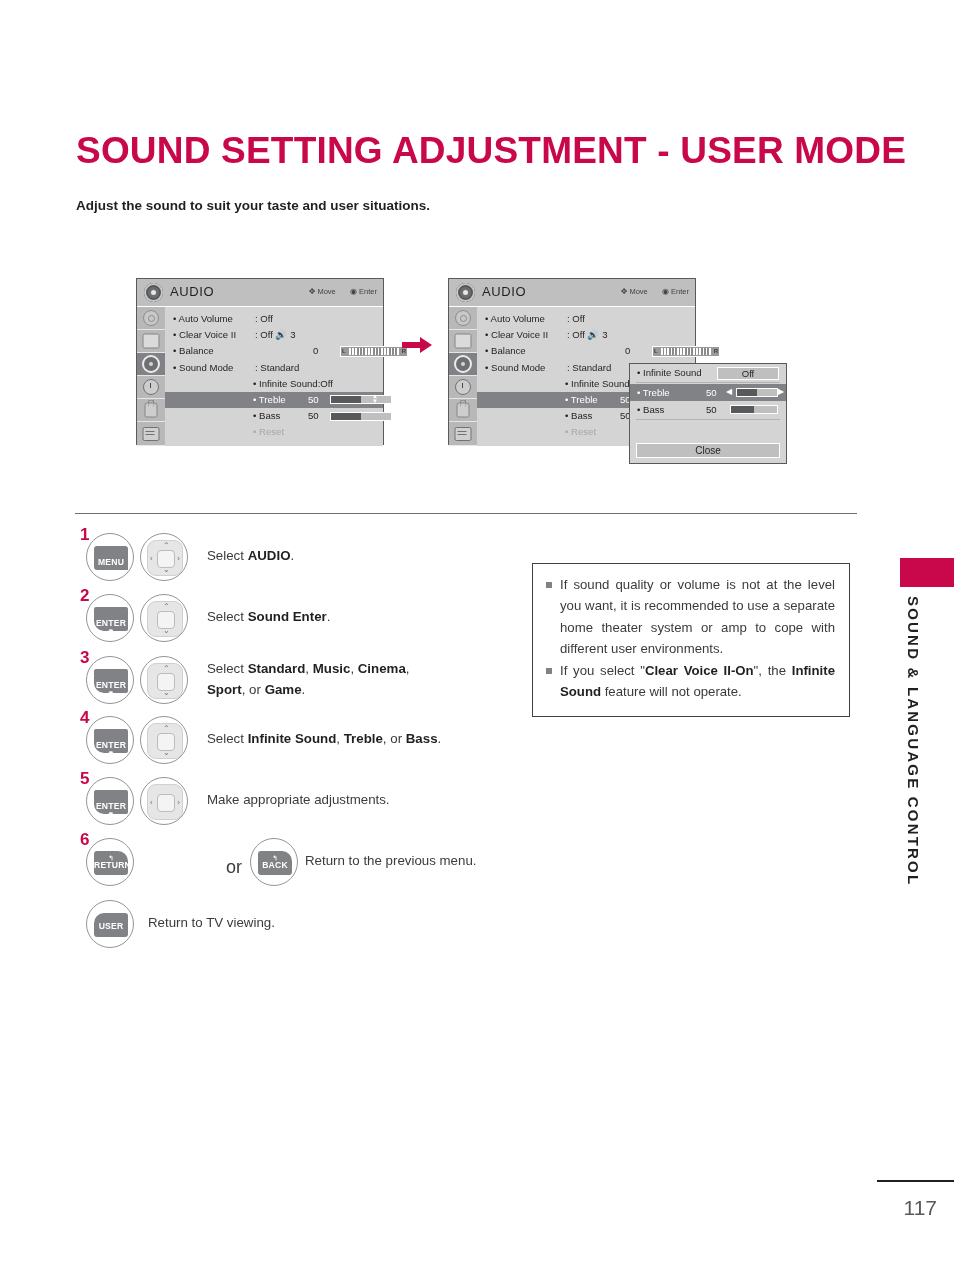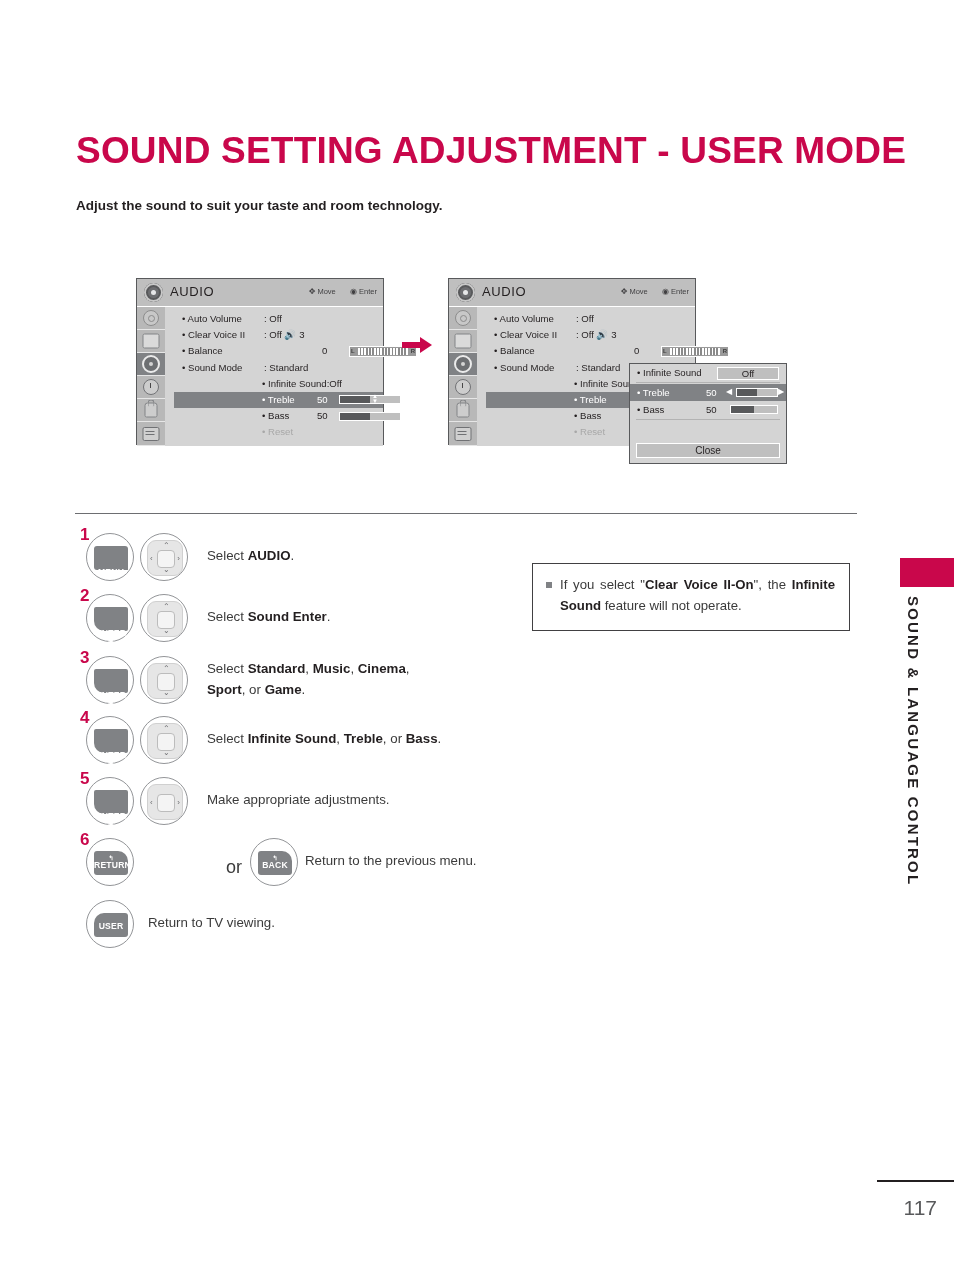--- a/index.html
+++ b/index.html
@@ -136,21 +136,20 @@
     left: 28px; top: 0;
     right: 0; bottom: 0;
     background: #d4d4d4;
   }
   .row {
     position: relative;
     height: 16.2px;
     font-size: 9.6px;
     color: #231f20;
     white-space: nowrap;
-    margin-left: 9px;
   }
   .row .lbl { position: absolute; left: 8px; top: 2px; }
   .row .val { position: absolute; left: 90px; top: 2px; }
   .row .num { position: absolute; left: 148px; top: 2px; }
   .row.sel { background: #808285; color: #ffffff; }
   .row.dim { color: #a8a8a8; }
 
   .bar-track {
     position: absolute;
     top: 3.5px;
@@ -270,21 +269,21 @@
     left: 7px; top: 12px;
     width: 34px; height: 24px;
     background: #808285;
     border-radius: 2px 2px 2px 10px;
     color: #ffffff;
     font-size: 8.6px;
     font-weight: bold;
     text-align: center;
     letter-spacing: .2px;
   }
-  .btn-key .t1 { display:block; margin-top: 21px; }
+  .btn-key .t1 { display:block; margin-top: 11px; }
   .btn-key .t2 { display:block; font-size:6px; margin-top:-1px; }
   .btn-key.menu-key { border-radius: 3px 3px 0 3px; }
   .btn-key.ret-key  { border-radius: 3px 10px 3px 3px; }
   .btn-key.exit-key { border-radius: 10px 3px 3px 3px; }
 
   .dpad {
     position: absolute;
     left: 6px; top: 6px;
     width: 36px; height: 36px;
     border-radius: 9px;
@@ -390,21 +389,21 @@
     width: 60px;
     font-size: 21px;
     color: #58595b;
     text-align: right;
   }
 </style>
 </head>
 <body>
 
 <div id="page-title">SOUND SETTING ADJUSTMENT - USER MODE</div>
-<div id="intro-text">Adjust the sound to suit your taste and room technology.</div>
+<div id="intro-text">Adjust the sound to suit your taste and user situations.</div>
 
 <div class="osd" id="osd-1">
   <div class="osd-header">
     <div class="osd-logo"></div>
     <div class="osd-title">AUDIO</div>
     <div class="osd-hint">
       <span class="glyph">✥</span>
       <span>Move</span>
       <span class="gap"></span>
       <span class="glyph">◉</span>
@@ -698,20 +697,21 @@
 <div class="step" style="top:900px">
   <div class="knob k1">
     <div class="btn-key exit-key">
         <span class="t1" style="margin-top:8px">USER</span>
       </div>
   </div>
   <div class="step-text" style="left:68px">Return to TV viewing.</div>
 </div>
 
 <div id="note-box">
+  <div class="note-item">If sound quality or volume is not at the level you want, it is recommended to use a separate home theater system or amp to cope with different user environments.</div>
   <div class="note-item">If you select "<b>Clear Voice II-On</b>", the <b>Infinite Sound</b> feature will not operate.</div>
 </div>
 
 <div id="side-tab-block"></div>
 <div id="side-tab-text">SOUND &amp; LANGUAGE CONTROL</div>
 
 <div id="footer-rule"></div>
 <div id="page-number">117</div>
 
 </body></html>

